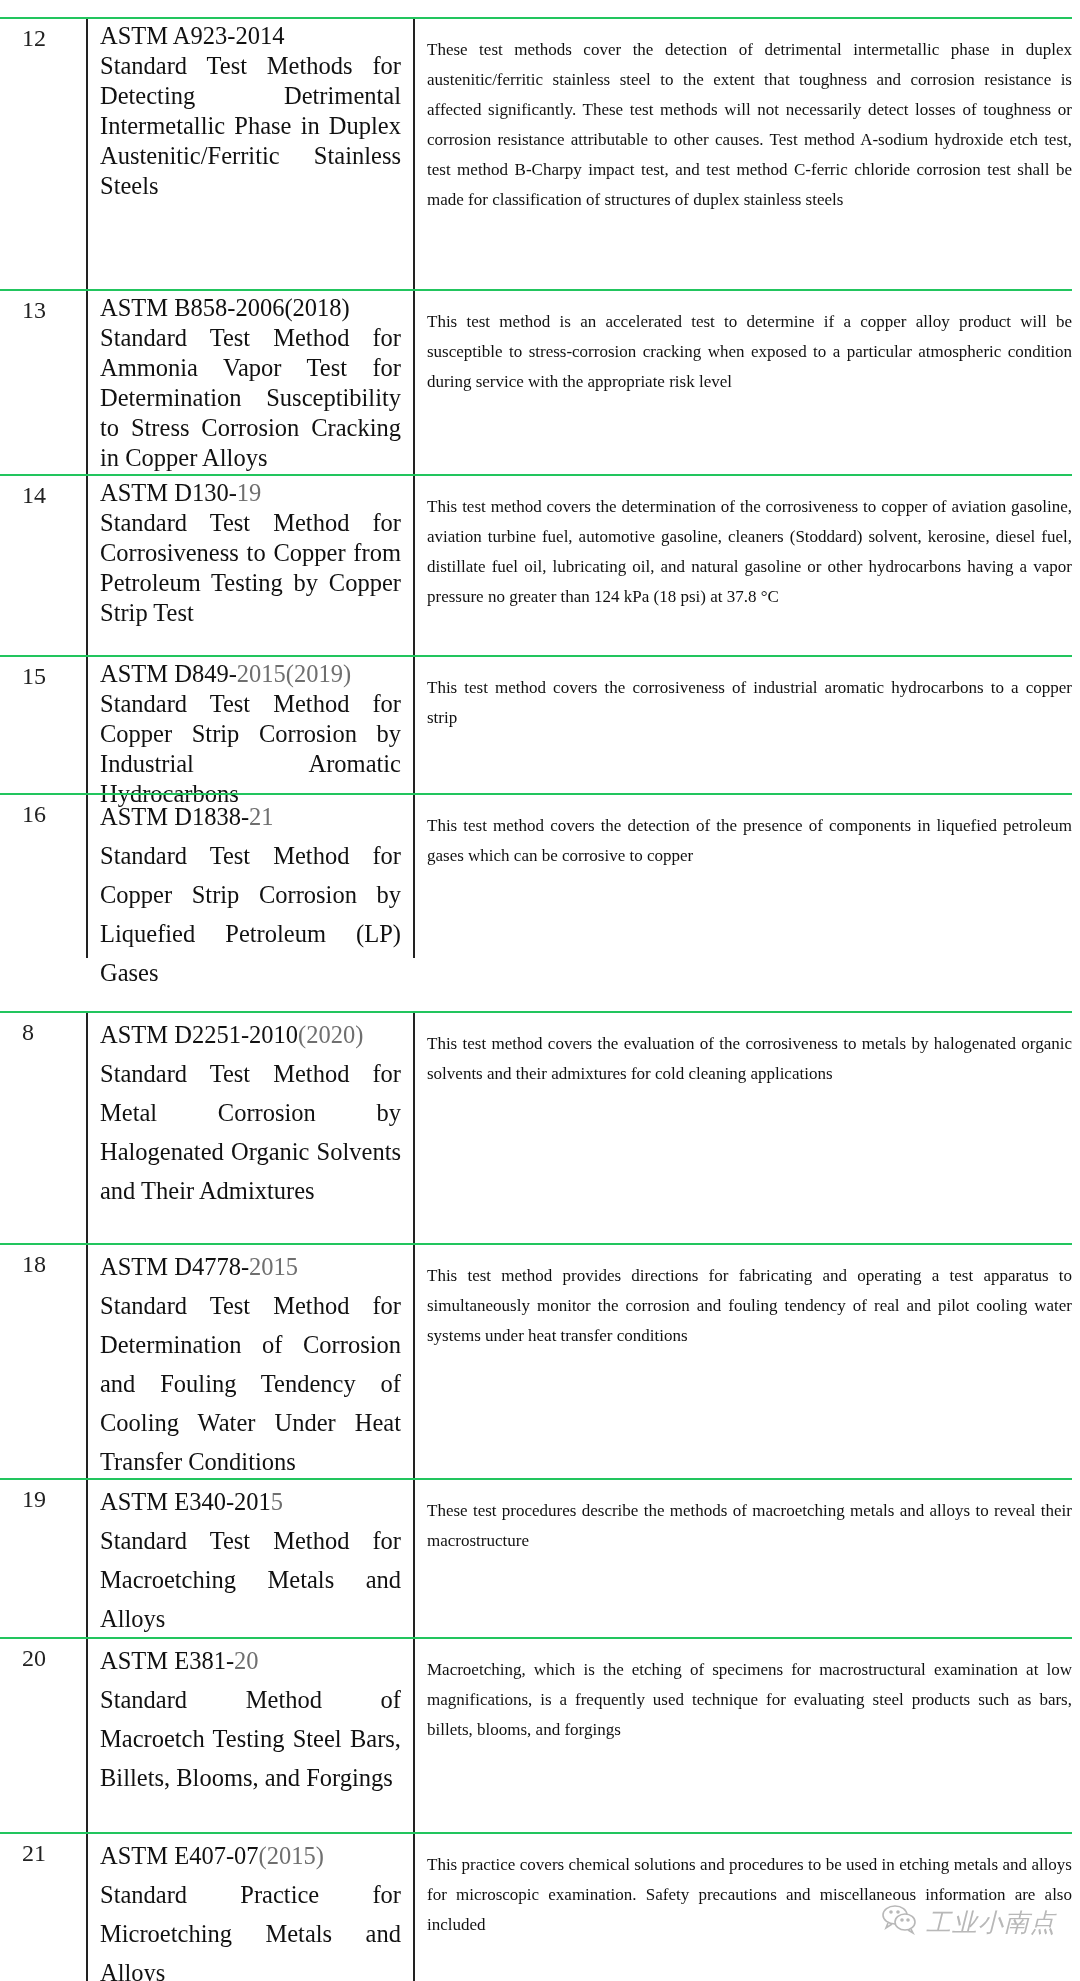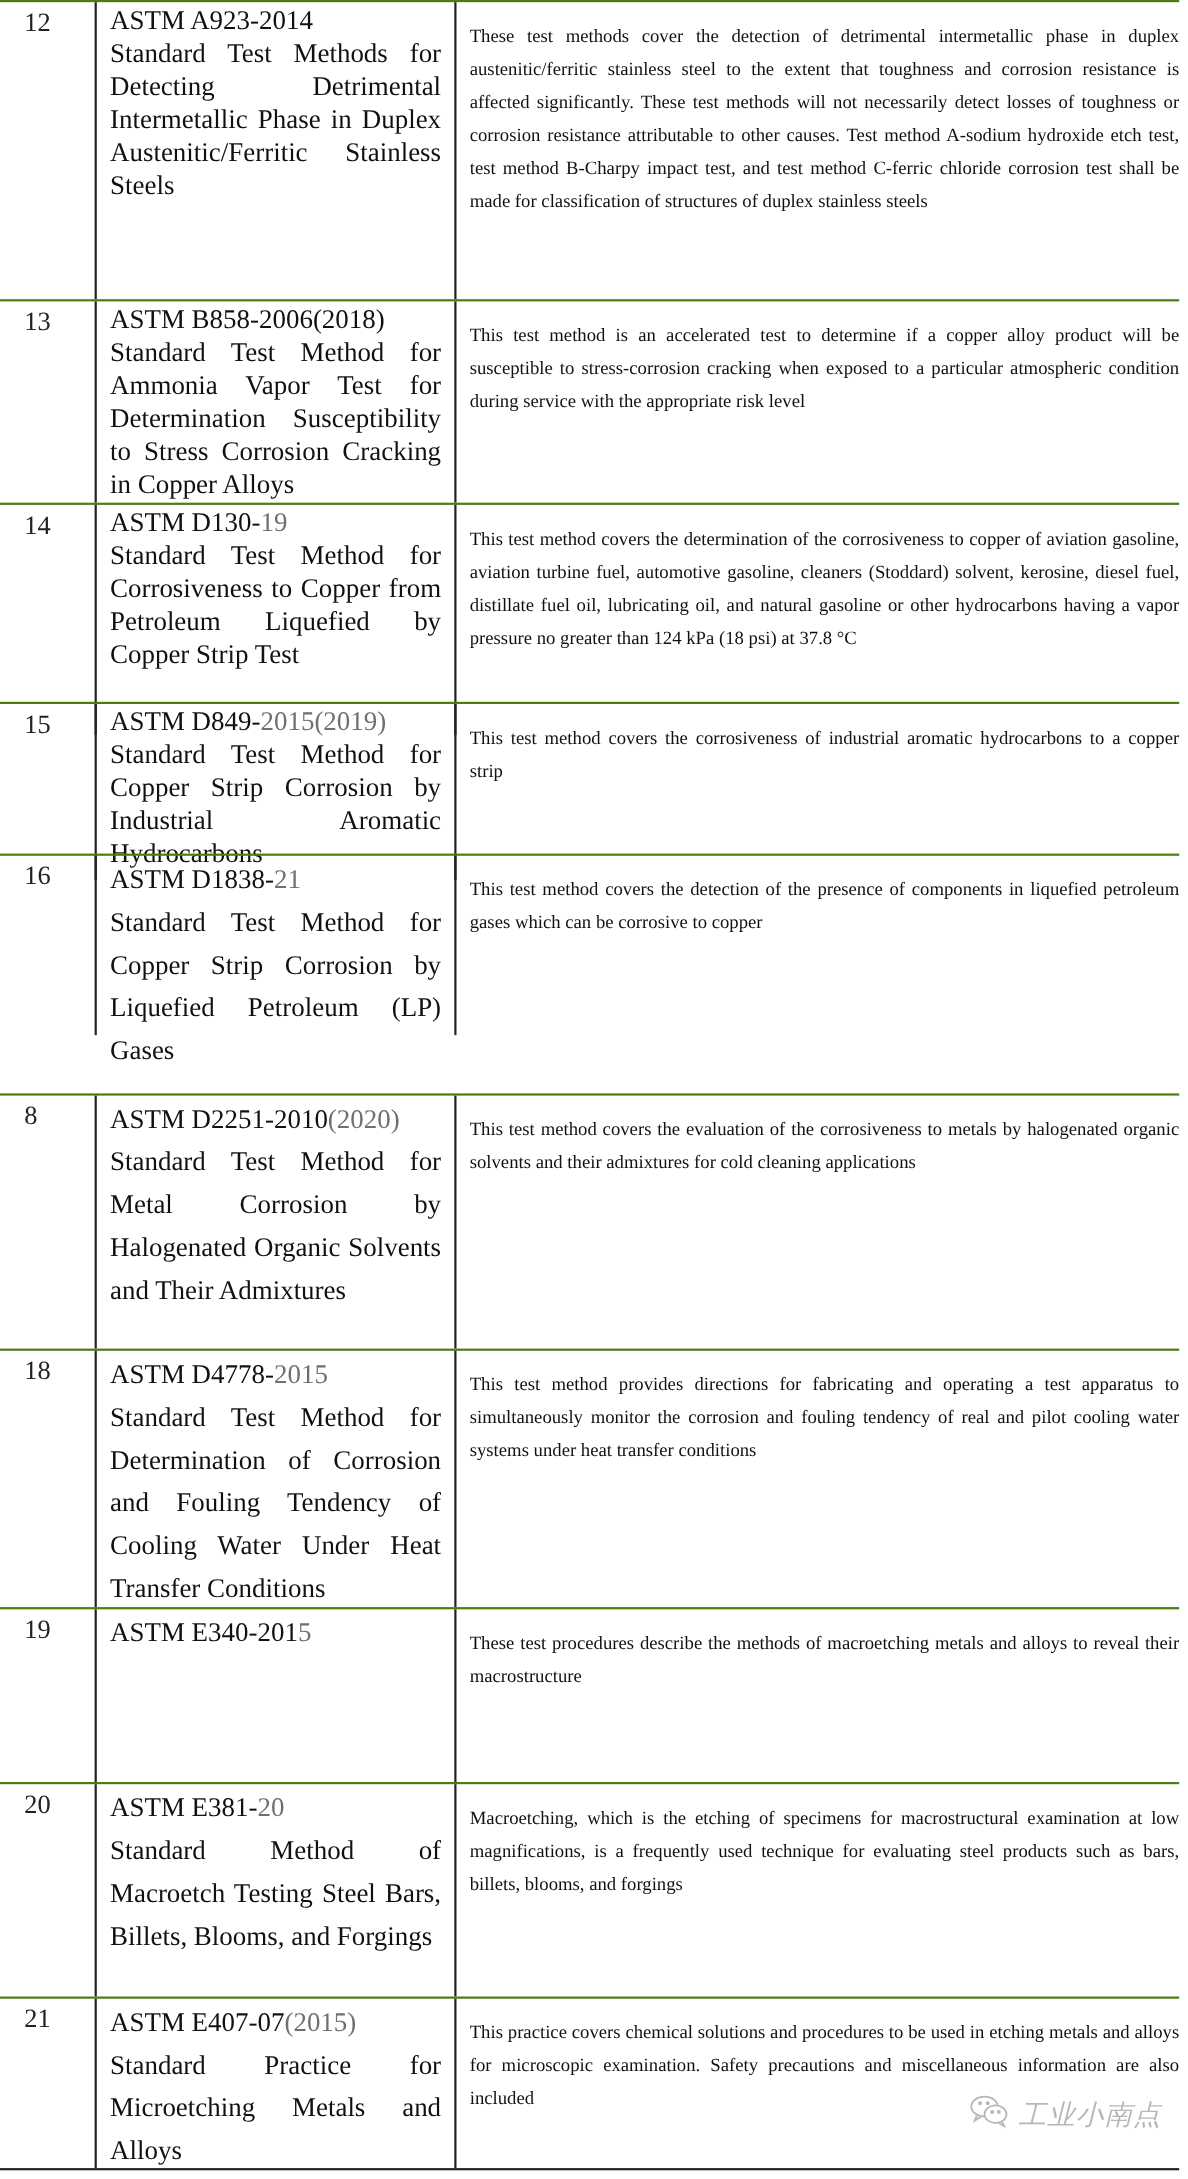--- a/index.html
+++ b/index.html
@@ -1,19 +1,19 @@
 <!DOCTYPE html>
 <html><head>
 <meta charset="utf-8">
 <style>
   html, body { margin:0; padding:0; background:#ffffff; }
   body { width:1080px; height:1981px; overflow:hidden; position:relative;
          font-family:"Liberation Serif", "DejaVu Serif", serif; color:#111; }
   #table { position:absolute; left:0; top:0; width:1072px; }
-  .row { position:absolute; left:0; width:1072px; border-top:2px solid #4d7c0f; box-sizing:border-box; }
+  .row { position:absolute; left:0; width:1072px; border-top:2px solid #22c55e; box-sizing:border-box;margin-top:17px; }
   .row.last { border-bottom:2px solid #222; }
   .cell { position:absolute; top:0; bottom:0; box-sizing:border-box; }
   .num { left:0; width:86px; padding:4px 0 0 22px; font-size:24px; line-height:30px; color:#222; }
   .std { left:86px; width:327px; border-left:2px solid #222; padding:2px 12px 0 12px; font-size:24.5px; line-height:30px; text-align:justify; text-align-last:left; }
   .std.loose { line-height:39px; }
   .desc { left:413px; width:659px; border-left:2px solid #222; padding:16px 0 0 12px; font-size:17px; line-height:30px; text-align:justify; text-align-last:left; }
   .code { display:block; text-align:left; }
   .yr { color:#6f6f6f; }
   .title { display:block; }
   #watermark { position:absolute; left:880px; top:1903px; color:#b8b8b8; font-family:"DejaVu Sans", sans-serif; font-size:25px; display:flex; align-items:center; gap:6px; letter-spacing:1px;font-style:italic; }
@@ -38,21 +38,21 @@
       <span class="code"><span>ASTM B858-2006(2018)</span><span class="yr"></span></span>
       <span class="title">Standard Test Method for Ammonia Vapor Test for Determination Susceptibility to Stress Corrosion Cracking in Copper Alloys</span>
     </div>
     <div class="cell desc">This test method is an accelerated test to determine if a copper alloy product will be susceptible to stress-corrosion cracking when exposed to a particular atmospheric condition during service with the appropriate risk level</div>
   </div>
 
   <div class="row" style="top:457px;height:211px;">
     <div class="cell num">14</div>
     <div class="cell std">
       <span class="code"><span>ASTM D130-</span><span class="yr">19</span></span>
-      <span class="title">Standard Test Method for Corrosiveness to Copper from Petroleum Liquefied by Copper Strip Test</span>
+      <span class="title">Standard Test Method for Corrosiveness to Copper from Petroleum Testing by Copper Strip Test</span>
     </div>
     <div class="cell desc">This test method covers the determination of the corrosiveness to copper of aviation gasoline, aviation turbine fuel, automotive gasoline, cleaners (Stoddard) solvent, kerosine, diesel fuel, distillate fuel oil, lubricating oil, and natural gasoline or other hydrocarbons having a vapor pressure no greater than 124 kPa (18 psi) at 37.8 °C</div>
   </div>
 
   <div class="row" style="top:638px;height:162px;">
     <div class="cell num">15</div>
     <div class="cell std">
       <span class="code"><span>ASTM D849-</span><span class="yr">2015(2019)</span></span>
       <span class="title">Standard Test Method for Copper Strip Corrosion by Industrial Aromatic Hydrocarbons</span>
     </div>
@@ -83,20 +83,21 @@
       <span class="code"><span>ASTM D4778-</span><span class="yr">2015</span></span>
       <span class="title">Standard Test Method for Determination of Corrosion and Fouling Tendency of Cooling Water Under Heat Transfer Conditions</span>
     </div>
     <div class="cell desc">This test method provides directions for fabricating and operating a test apparatus to simultaneously monitor the corrosion and fouling tendency of real and pilot cooling water systems under heat transfer conditions</div>
   </div>
 
   <div class="row" style="top:1461px;height:159px;">
     <div class="cell num">19</div>
     <div class="cell std loose">
       <span class="code"><span>ASTM E340-201</span><span class="yr">5</span></span>
+      <span class="title">Standard Test Method for Macroetching Metals and Alloys</span>
     </div>
     <div class="cell desc">These test procedures describe the methods of macroetching metals and alloys to reveal their macrostructure</div>
   </div>
 
   <div class="row" style="top:1620px;height:195px;">
     <div class="cell num">20</div>
     <div class="cell std loose">
       <span class="code"><span>ASTM E381-</span><span class="yr">20</span></span>
       <span class="title">Standard Method of Macroetch Testing Steel Bars, Billets, Blooms, and Forgings</span>
     </div>

